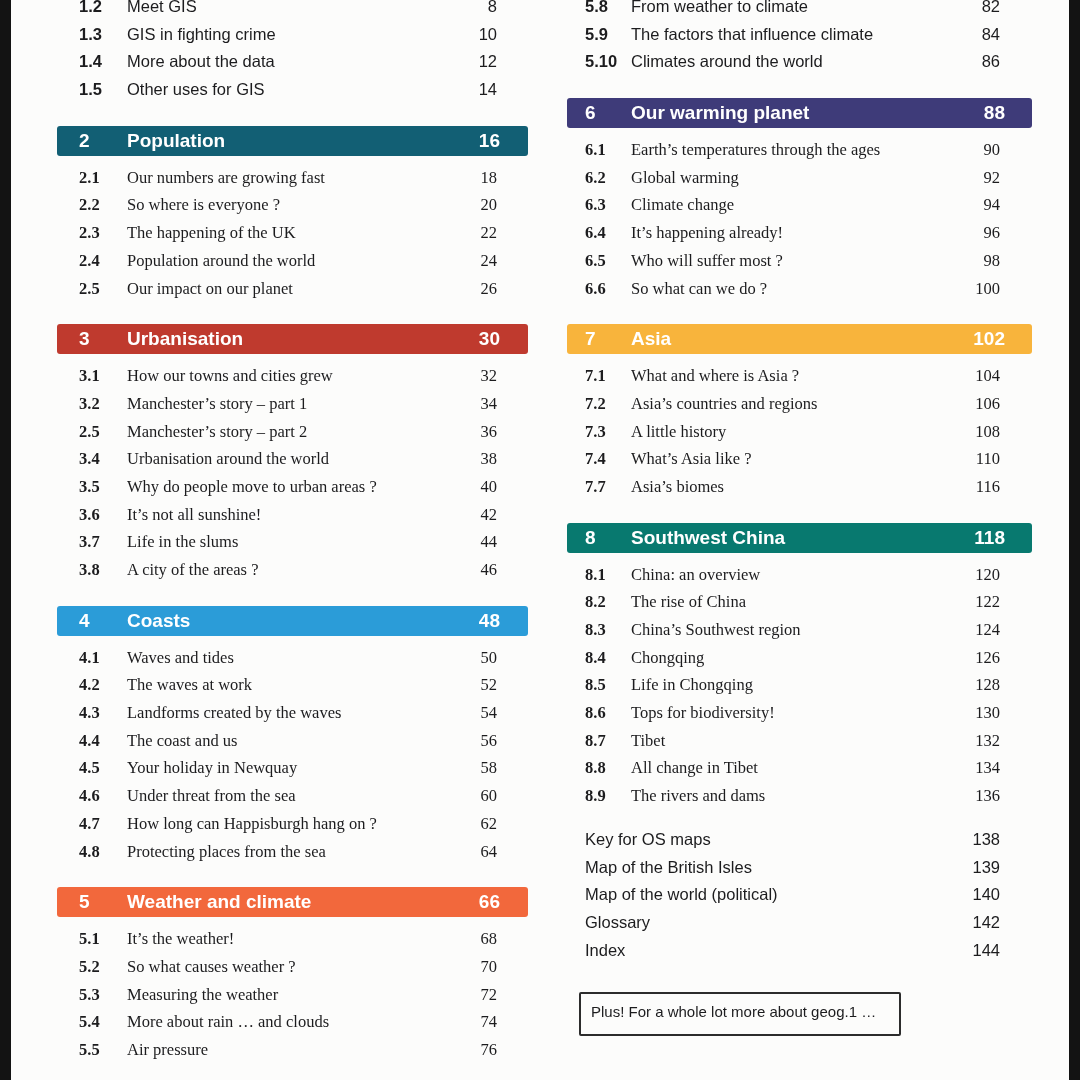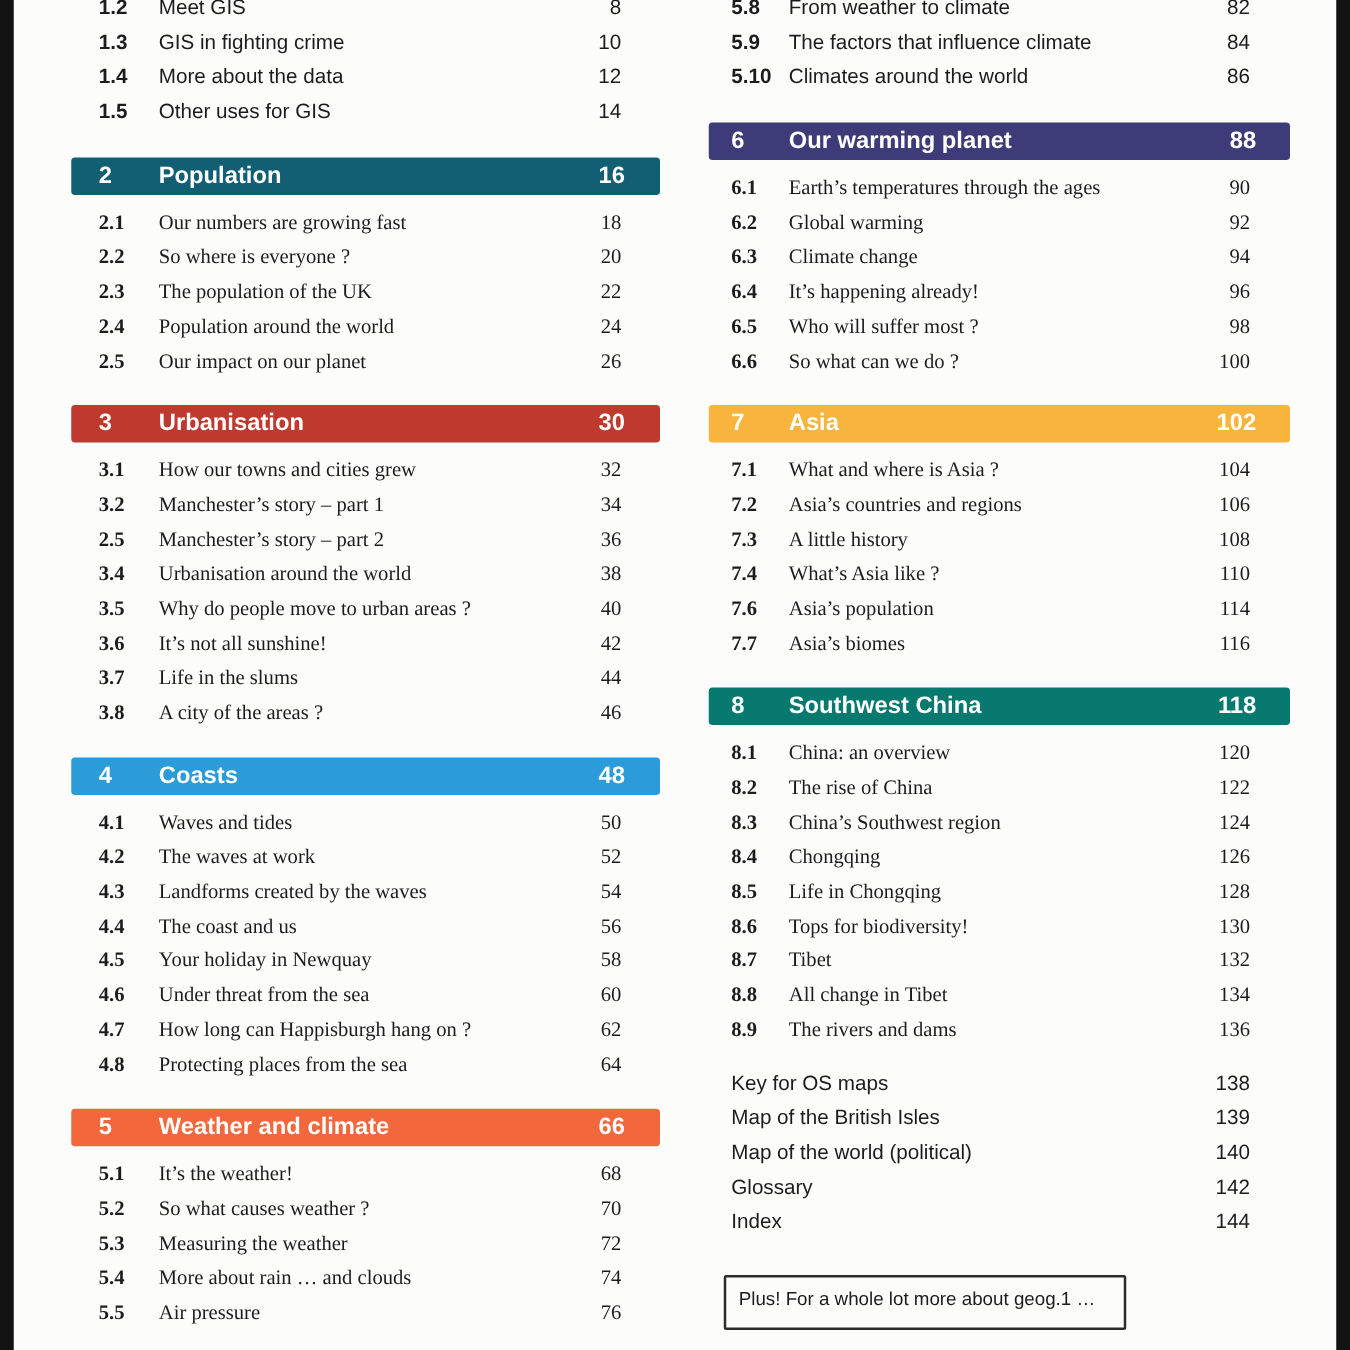--- a/index.html
+++ b/index.html
@@ -114,21 +114,21 @@
   </div>
 
   <div class="entry">
     <span class="num">2.2</span>
     <span class="title">So where is everyone ?</span>
     <span class="pg">20</span>
   </div>
 
   <div class="entry">
     <span class="num">2.3</span>
-    <span class="title">The population of the UK</span>
+    <span class="title">The happening of the UK</span>
     <span class="pg">22</span>
   </div>
 
   <div class="entry">
     <span class="num">2.4</span>
     <span class="title">Population around the world</span>
     <span class="pg">24</span>
   </div>
 
   <div class="entry">
@@ -385,25 +385,20 @@
     <span class="pg">108</span>
   </div>
 
   <div class="entry">
     <span class="num">7.4</span>
     <span class="title">What’s Asia like ?</span>
     <span class="pg">110</span>
   </div>
 
 
-  <div class="entry">
-    <span class="num">7.6</span>
-    <span class="title">Asia’s population</span>
-    <span class="pg">114</span>
-  </div>
 
   <div class="entry">
     <span class="num">7.7</span>
     <span class="title">Asia’s biomes</span>
     <span class="pg">116</span>
   </div>
 </div>
   </section>
 
   <section class="chapter">

